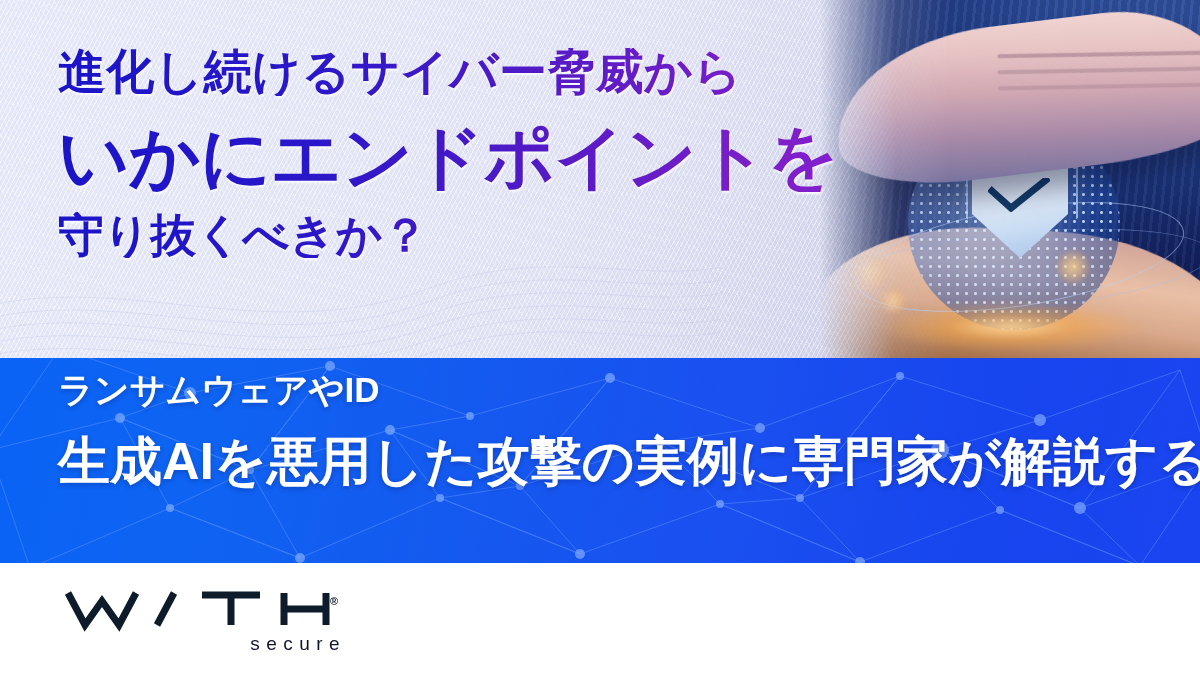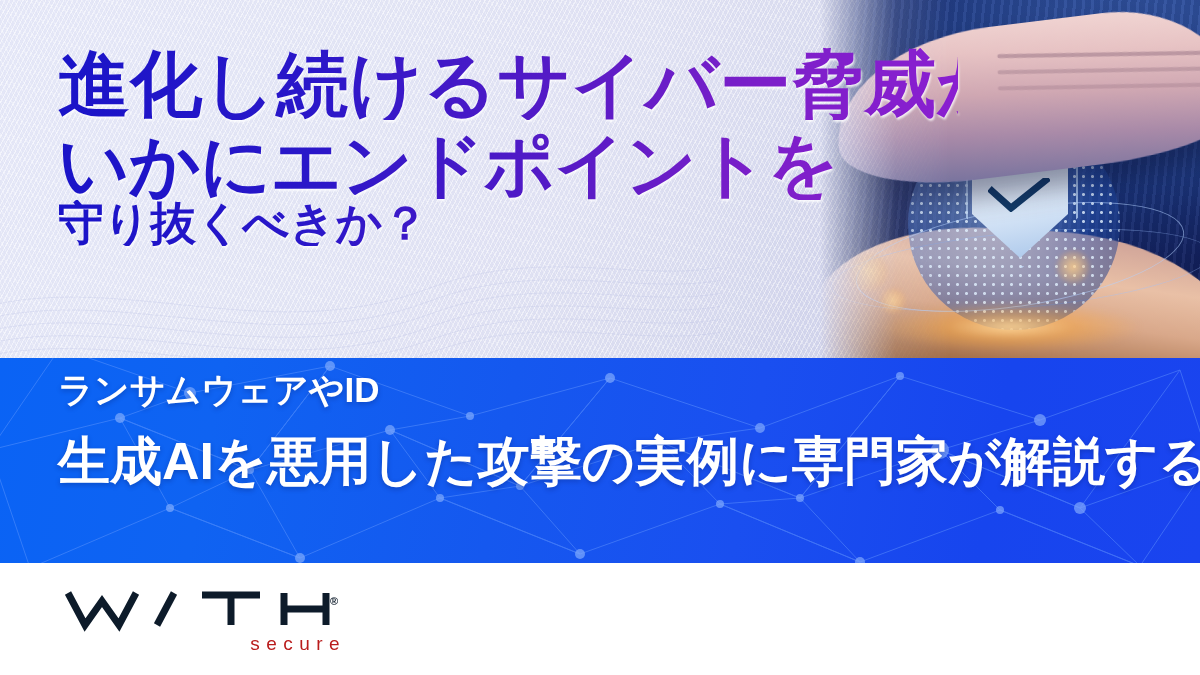--- a/index.html
+++ b/index.html
@@ -145,22 +145,22 @@
     letter-spacing:.005em;
     line-height:1.0;
     white-space:nowrap;
     background:linear-gradient(90deg,#1a14c8 0%,#2a17c9 28%,#5a1bc6 58%,#7c1fc9 78%,#8a1fd0 100%);
     -webkit-background-clip:text;
     background-clip:text;
     color:transparent;
     -webkit-text-fill-color:transparent;
     filter:drop-shadow(1px 2px 1px rgba(255,255,255,.85));
   }
-  .hl-1{ font-size:72px; margin-bottom:10px; }
-  .hl-2{ font-size:70px; margin-bottom:0; letter-spacing:-.01em;}
+  .hl-1{ font-size:48px; margin-bottom:26px; }
+  .hl-2{ font-size:70px; margin-bottom:20px; letter-spacing:-.01em;}
   .hl-3{ font-size:46px; letter-spacing:-.01em;}
 
   
   .band{
     position:absolute;
     left:0; top:358px;
     width:1200px; height:205px;
     overflow:hidden;
     background:linear-gradient(100deg,#0a63f5 0%,#0f63f2 18%,#1558ef 42%,#1a4ff0 62%,#1745ee 82%,#1a44ef 100%);
   }
@@ -192,21 +192,21 @@
     width:290px; height:70px;
   }
   .ws-word{ position:absolute; left:0; top:0; }
   .ws-reg{
     position:absolute; left:268px; top:10px;
     font-size:11px; color:#0d1b2a; font-weight:700;
   }
   .ws-secure{
     position:absolute; right:6px; bottom:0;
     font-size:19px; letter-spacing:.34em;
-    color:#b91c1c; font-weight:400;
+    color:#0f172a; font-weight:400;
   }
 </style>
 </head>
 <body>
 
 <div id="banner">
 
   <div class="hero">
     <div class="hero-texture"></div>
 

